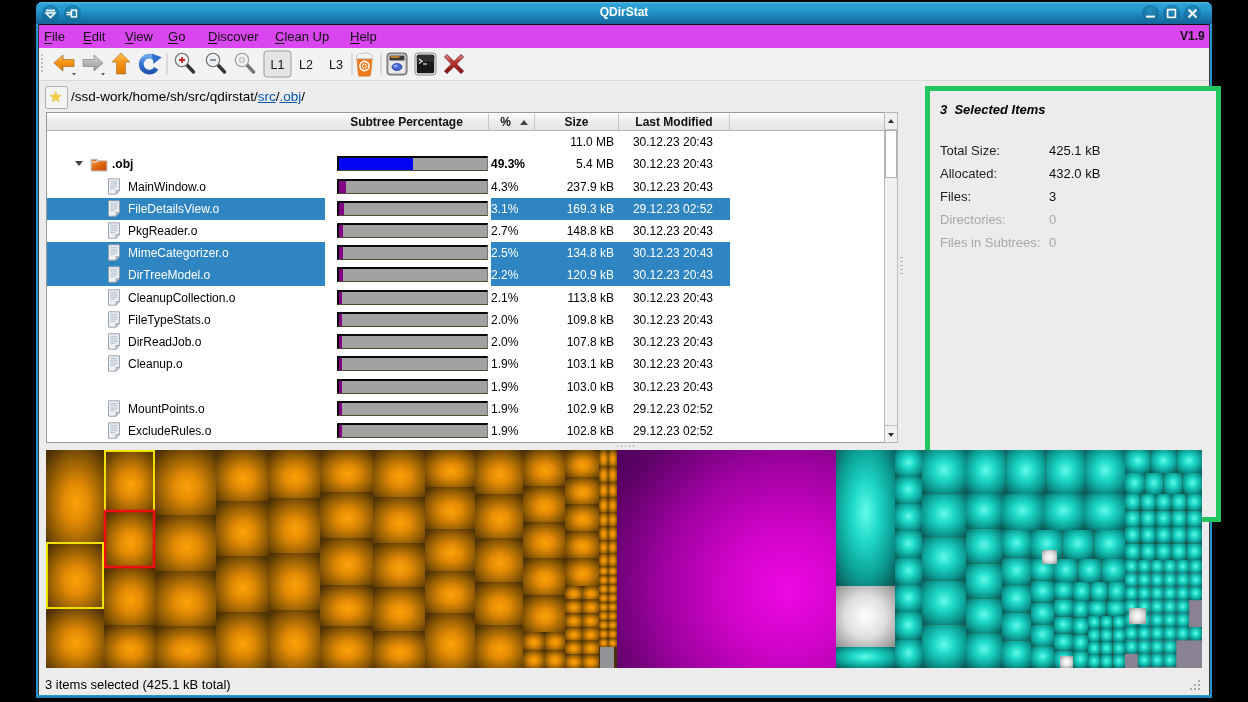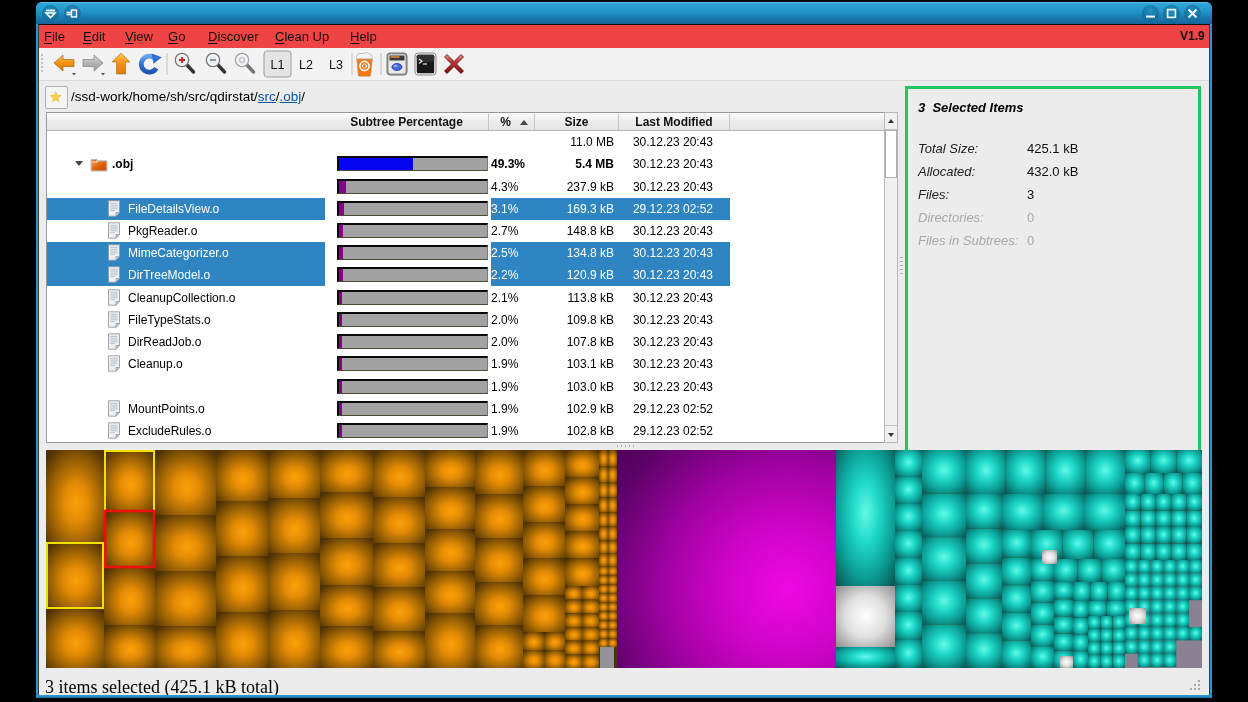--- a/index.html
+++ b/index.html
@@ -9,21 +9,21 @@
   background:#2598cd; border-radius:6px 6px 0 0; }
 #titlebar { position:absolute; left:0; top:0; width:100%; height:22px;
   border-radius:6px 6px 0 0;
   background:linear-gradient(#62c3e8 0%, #2fa3d8 8%, #2193c8 45%, #1a7cb2 70%, #15639a 100%); }
 #title { position:absolute; left:0; top:3px; width:100%; text-align:center;
   color:#fff; font-size:12px; font-weight:bold; }
 .tbtn { position:absolute; top:3px; width:17px; height:17px; border-radius:50%;
   background:radial-gradient(circle at 50% 32%, #2290c2 0%, #15719f 62%, #10618e 100%); }
 #content { position:absolute; left:2px; top:22px; width:1172px; height:671px;
   background:#ececec; border-left:1px solid #3a3a3a; border-right:1px solid #3a3a3a; border-top:1px solid #111;}
-#menubar { position:absolute; left:0; top:0; width:100%; height:23px; background:#ef4444;
+#menubar { position:absolute; left:0; top:0; width:100%; height:23px; background:#d946ef;
   font-size:13px; color:#111; }
 #menubar span.mi { position:absolute; top:4px; }
 #menubar u { text-decoration:underline; text-underline-offset:2px; }
 #toolbar { position:absolute; left:0; top:23px; width:100%; height:33px; background:#f2f2f2;
   border-bottom:1px solid #d8d8d8; }
 #crumb { position:absolute; left:0; top:60px; width:100%; height:30px; }
 #crumbtext { position:absolute; left:32px; top:4px; font-size:13.5px; color:#000; }
 #crumbtext a { color:#0a56a8; text-decoration:underline; }
 #tree { position:absolute; left:7px; top:87px; width:851px; height:331px;
   background:#fff; border:1px solid #999; }
@@ -39,36 +39,37 @@
 .size{ left:488px; width:84px; text-align:right; padding-right:5px; line-height:22px;}
 .mod { left:572px; width:111px; text-align:right; padding-right:17px; line-height:22px; font-size:12px;}
 .nm  { position:absolute; top:4px; }
 .bar { position:absolute; left:290px; top:3px; width:151px; height:15px; background:#a2a2a2;
   border-top:2px solid #0a0a0a; border-left:2px solid #0a0a0a; border-bottom:1px solid #4a4a30; border-right:1px solid #777;}
 .fill{ position:absolute; left:0; top:0; height:12px; }
 .arrow { position:absolute; top:8px; width:0; height:0;
   border-left:4px solid transparent; border-right:4px solid transparent; border-top:5px solid #444; }
 #vscroll { position:absolute; left:845px; top:87px; width:14px; height:331px;
   background:#f0f0f0; border:1px solid #b8b8b8; }
-#panel { position:absolute; left:866px; top:61px; width:296px; height:436px;
-  border:3px solid #22c55e; background:#ececec; font-size:13px; }
-#panel .lbl { position:absolute; font-style:italic; color:#222; }
+#panel { position:absolute; left:886px; top:61px; width:296px; height:436px;
+  border:5px solid #22c55e; background:#ececec; font-size:13px; }
+#panel .lbl { position:absolute; color:#222; }
 #panel .val { position:absolute; color:#111; }
 #panel .dim { color:#a8a8a8; }
 #statusbar { position:absolute; left:0; top:644px; width:100%; height:27px;
-  font-size:18px; color:#000;font-family:Liberation Serif, serif; }
+  font-size:13px; color:#000; }
 #statustext { position:absolute; left:6px; top:8px; }
 #treemap { position:absolute; left:7px; top:425px; width:1156px; height:218px; }
 #bottomborder { position:absolute; left:0; top:693px; width:1176px; height:3px;
   background:linear-gradient(#2e9fd4,#1a74a8); border-radius:0 0 3px 3px;}
 </style>
 </head>
 <body>
 <div id="win">
  <div id="titlebar">
+  <div id="title">QDirStat</div>
   <div class="tbtn" style="left:6px;"><svg width="17" height="17" viewBox="0 0 17 17">
           <rect x="4" y="4.6" width="9" height="1.8" fill="#fff"></rect>
           <path d="M4 8 L13 8 L8.5 12.6 Z" fill="none" stroke="#fff" stroke-width="1.5"></path>
         </svg></div>
   <div class="tbtn" style="left:28px;"><svg width="17" height="17" viewBox="0 0 17 17">
           <g transform="translate(8.5,8.5) rotate(0)">
             <rect x="-1" y="-3.4" width="5" height="6.8" fill="none" stroke="#fff" stroke-width="1.4"></rect>
             <line x1="-6" y1="-1" x2="-1" y2="-1" stroke="#fff" stroke-width="1.5"></line>
             <line x1="-6" y1="1" x2="-1" y2="1" stroke="#fff" stroke-width="1.5"></line>
           </g>
@@ -214,24 +215,38 @@
                   <stop offset="1" stop-color="#c14e05"></stop>
                 </linearGradient>
               </defs>
             </svg>
             <span class="nm" style="left:65px;font-weight:bold;">.obj</span>
           </div>
           <div class="bar">
             <div class="fill" style="width:74px;background:#0404f2;"></div>
           </div>
           <div class="rc pct" style="font-weight:bold;">49.3%</div>
-          <div class="rc size" style="font-weight:bold;">5.4 MB</div>
+          <div class="rc size" style="font-weight:normal;">5.4 MB</div>
           <div class="rc mod">30.12.23 20:43</div>
         </div>
    <div class="row" style="top:62.5px;">
+          <div class="name">
+            <svg width="16" height="17" viewBox="0 0 16 17" style="position:absolute;left:59px;top:2px;">
+<path d="M2.5 0.8 L13.5 0.8 L13.5 12.5 L10 16.2 L2.5 16.2 Z" fill="#eef1f4" stroke="#959ba4" stroke-width="0.9"></path>
+<path d="M10 16.2 L10 12.5 L13.5 12.5 Z" fill="#ccd4dc" stroke="#959ba4" stroke-width="0.8"></path>
+<g stroke="#a8b8c8" stroke-width="0.8">
+<line x1="4.3" y1="3.4" x2="11.6" y2="3.4"></line>
+                <line x1="4.3" y1="5.2" x2="11.6" y2="5.2"></line>
+<line x1="4.3" y1="7" x2="11.6" y2="7"></line>
+                <line x1="4.3" y1="8.8" x2="11.6" y2="8.8"></line>
+<line x1="4.3" y1="10.6" x2="9" y2="10.6"></line>
+              </g>
+            </svg>
+            <span class="nm" style="left:81px;">MainWindow.o</span>
+          </div>
           <div class="bar">
             <div class="fill" style="width:7px;background:#840384;"></div>
           </div>
           <div class="rc pct" style="">4.3%</div>
           <div class="rc size" style="">237.9 kB</div>
           <div class="rc mod">30.12.23 20:43</div>
         </div>
    <div class="row sel" style="top:84.7px;">
           <div class="name">
             <svg width="16" height="17" viewBox="0 0 16 17" style="position:absolute;left:59px;top:2px;">

